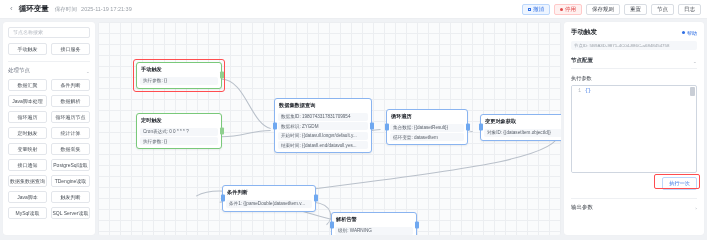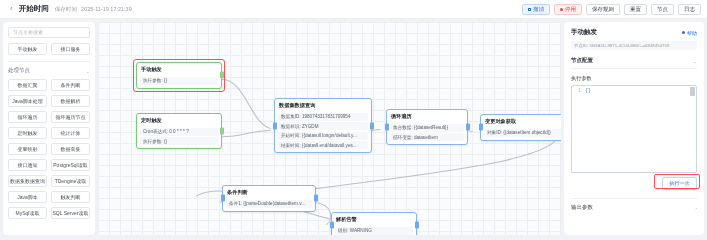--- a/index.html
+++ b/index.html
@@ -145,21 +145,21 @@
     font-size: 5.5px; color: #3d424a; cursor: pointer;
   }
 </style>
 </head>
 <body>
 
 <div class="app">
 
   <div class="topbar">
     <span class="back-icon">‹</span>
-    <span class="page-title">开始时间</span>
+    <span class="page-title">循环变量</span>
     <span class="title-meta">保存时间</span>
     <span class="title-time">2025-11-19 17:21:39</span>
     <span class="topbar-spacer"></span>
     <div class="top-actions">
       <div class="tbtn primary-ghost">
         <span class="sq"></span>
         <span>撤消</span>
       </div>
       <div class="tbtn danger-ghost">
         <span class="dot red"></span>

